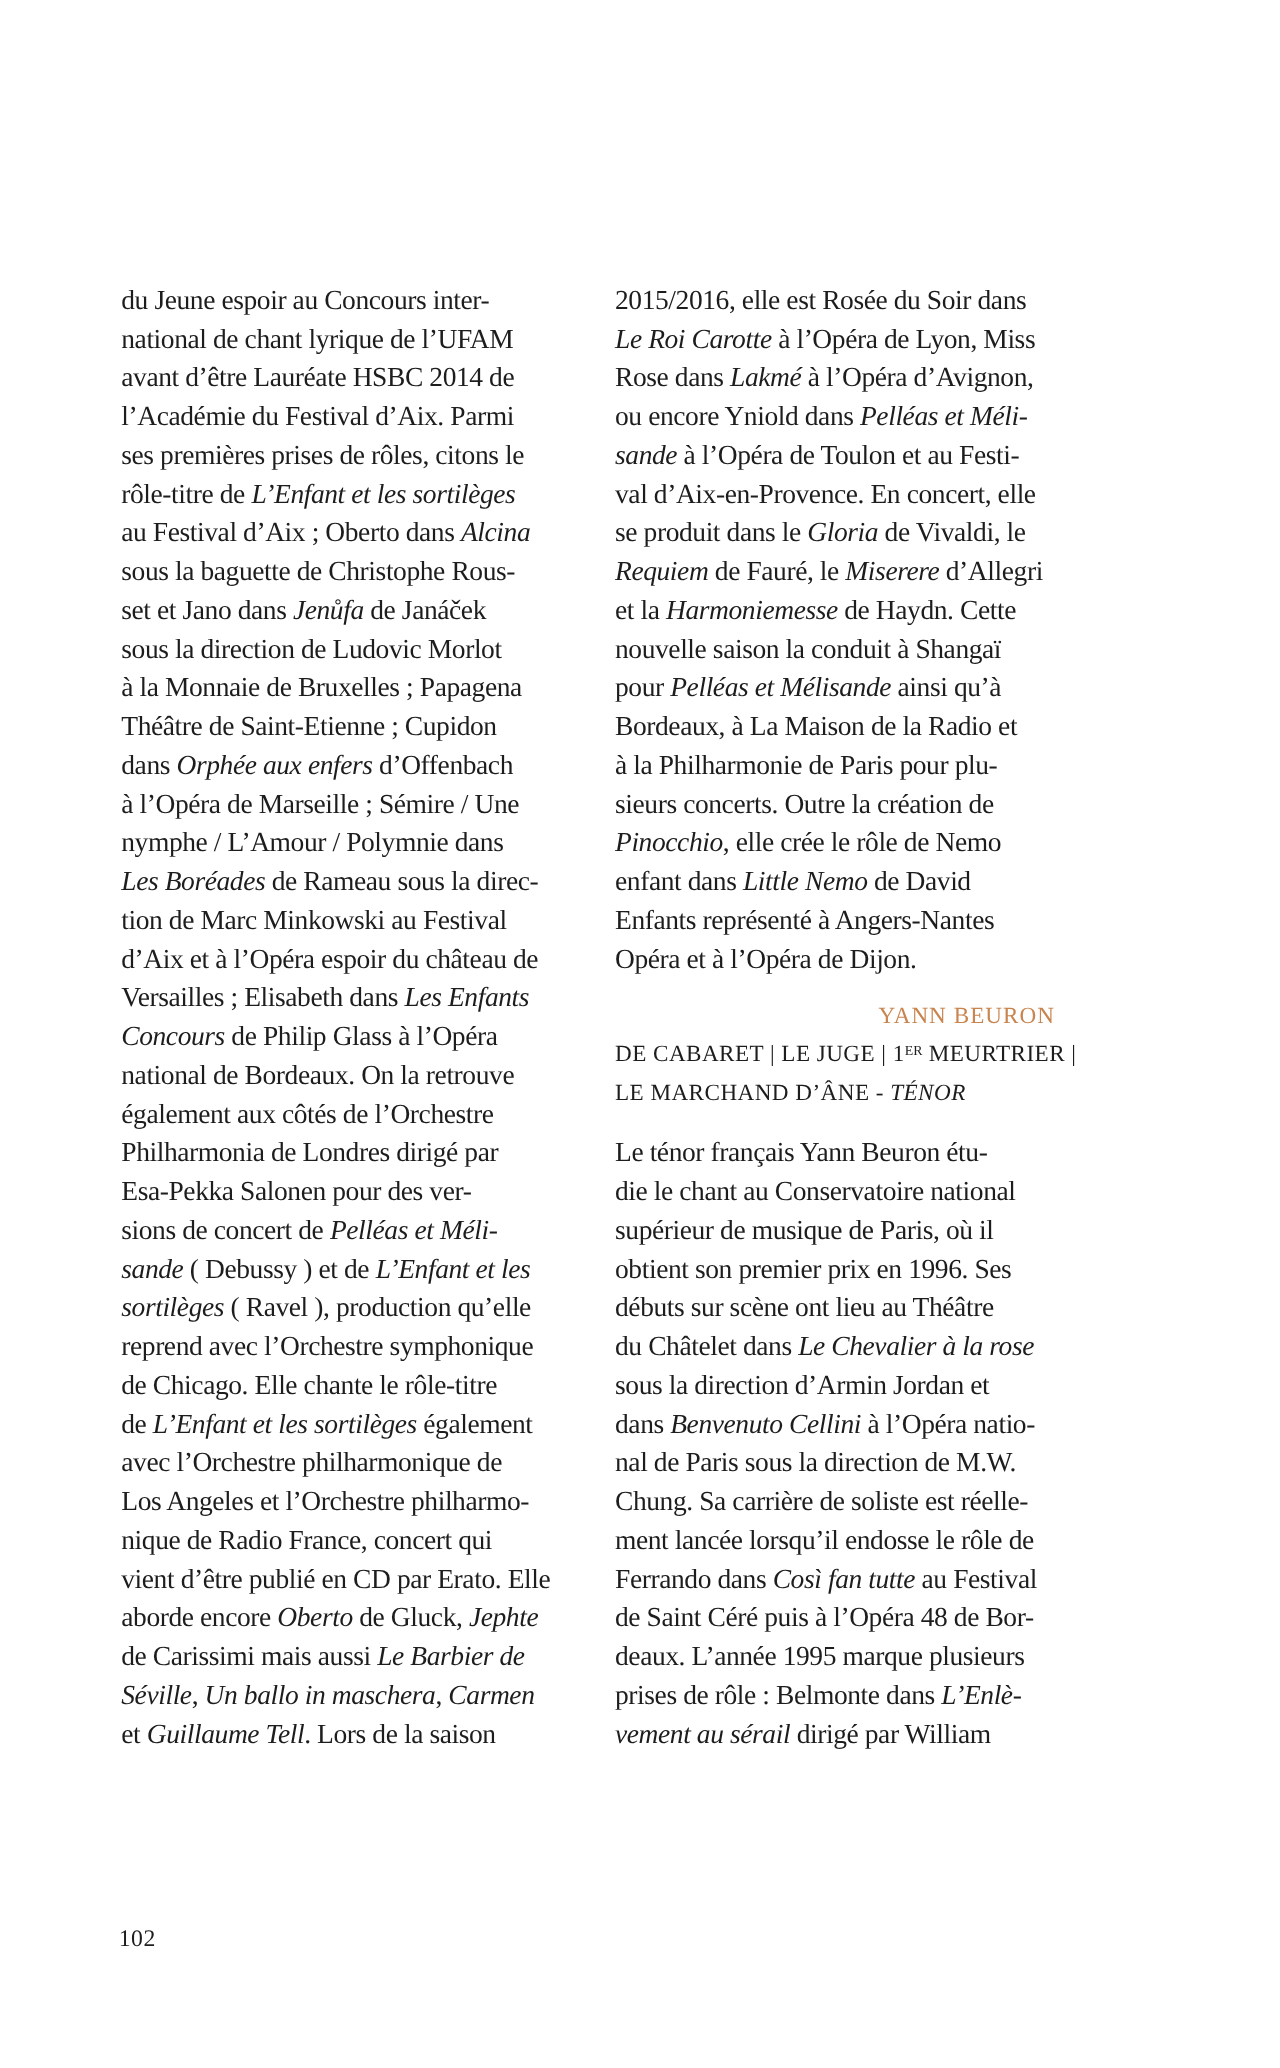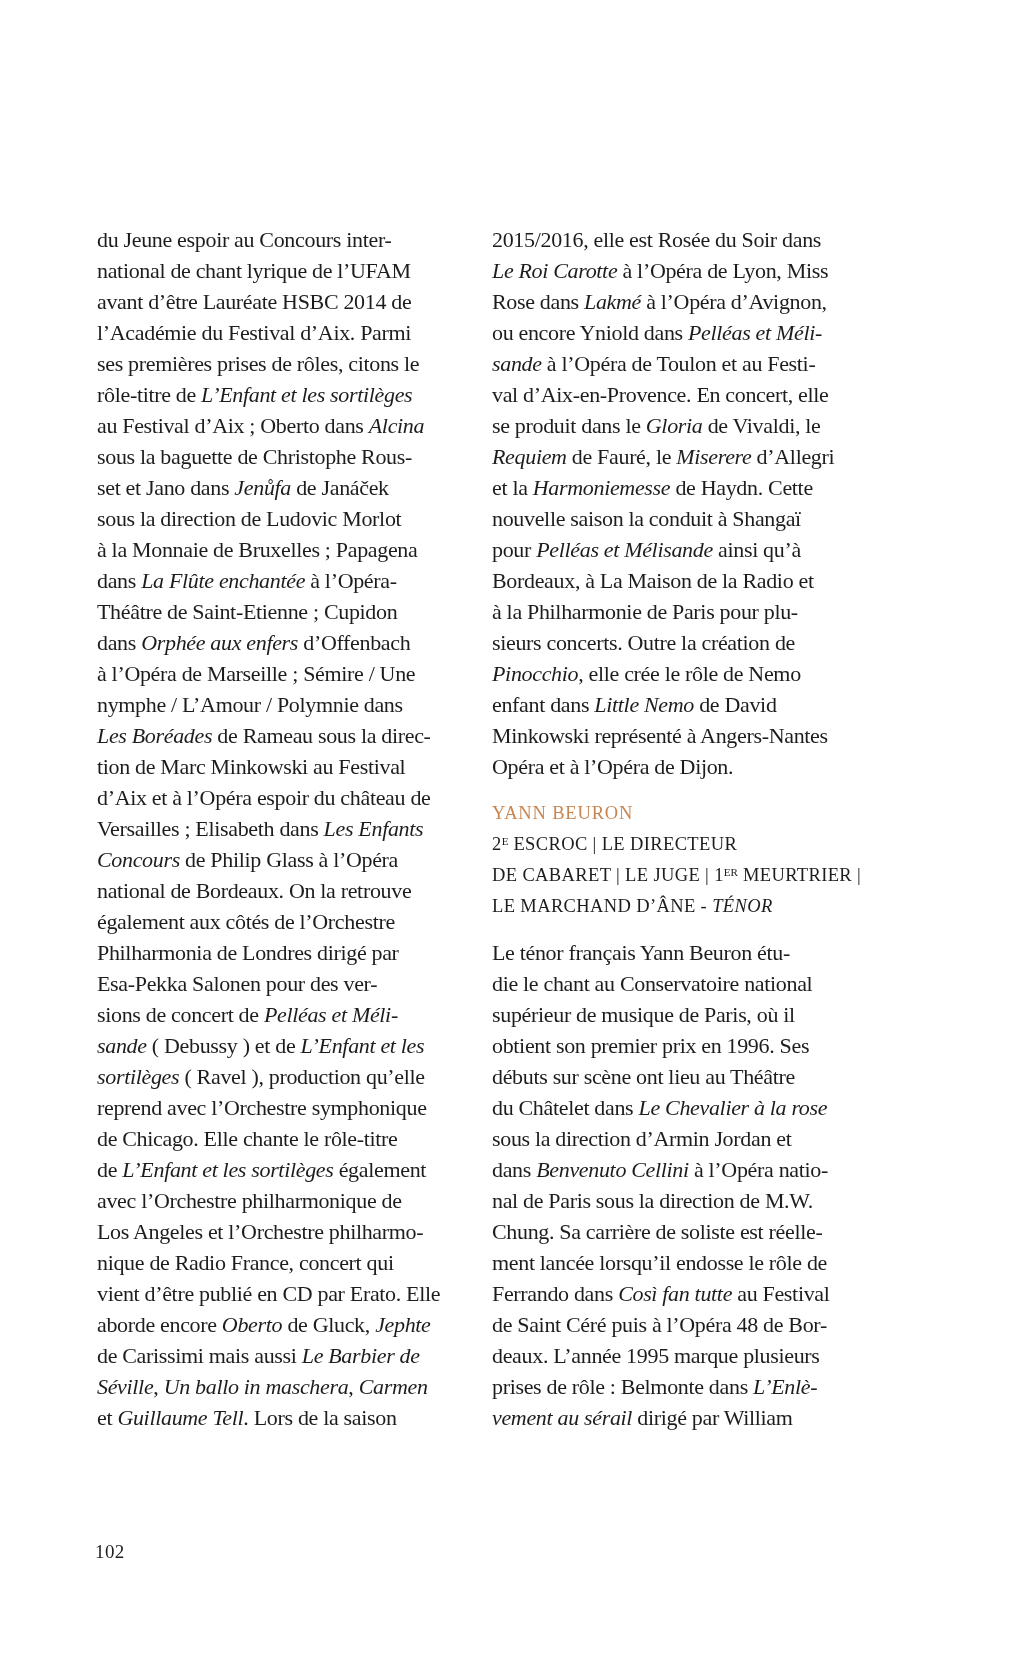--- a/index.html
+++ b/index.html
@@ -27,20 +27,21 @@
     letter-spacing: -0.015em;
     white-space: nowrap;
   }
   .para .line i { font-style: italic; }
   .artist-block { margin-top: 16px; }
   .artist-name {
     font-size: 18.5px;
     line-height: 31px;
     letter-spacing: 0.045em;
     white-space: nowrap;
+    text-align: right;
   }
   .roles .line {
     font-size: 18.5px;
     line-height: 31px;
     letter-spacing: 0.02em;
     white-space: nowrap;
   }
   .roles .line sup {
     font-size: 60%;
     vertical-align: 0.42em;
@@ -69,21 +70,20 @@
         <div class="line">national de chant lyrique de l’UFAM</div>
         <div class="line">avant d’être Lauréate HSBC 2014 de</div>
         <div class="line">l’Académie du Festival d’Aix. Parmi</div>
         <div class="line">ses premières prises de rôles, citons le</div>
         <div class="line">rôle-titre de <i>L’Enfant et les sortilèges</i></div>
         <div class="line">au Festival d’Aix ; Oberto dans <i>Alcina</i></div>
         <div class="line">sous la baguette de Christophe Rous-</div>
         <div class="line">set et Jano dans <i>Jenůfa</i> de Janáček</div>
         <div class="line">sous la direction de Ludovic Morlot</div>
         <div class="line">à la Monnaie de Bruxelles ; Papagena</div>
-        <div class="line">dans <i>La Flûte enchantée</i> à l’Opéra-</div>
         <div class="line">Théâtre de Saint-Etienne ; Cupidon</div>
         <div class="line">dans <i>Orphée aux enfers</i> d’Offenbach</div>
         <div class="line">à l’Opéra de Marseille ; Sémire / Une</div>
         <div class="line">nymphe / L’Amour / Polymnie dans</div>
         <div class="line"><i>Les Boréades</i> de Rameau sous la direc-</div>
         <div class="line">tion de Marc Minkowski au Festival</div>
         <div class="line">d’Aix et à l’Opéra espoir du château de</div>
         <div class="line">Versailles ; Elisabeth dans <i>Les Enfants</i></div>
         <div class="line"><i>Concours</i> de Philip Glass à l’Opéra</div>
         <div class="line">national de Bordeaux. On la retrouve</div>
@@ -118,28 +118,27 @@
         <div class="line">se produit dans le <i>Gloria</i> de Vivaldi, le</div>
         <div class="line"><i>Requiem</i> de Fauré, le <i>Miserere</i> d’Allegri</div>
         <div class="line">et la <i>Harmoniemesse</i> de Haydn. Cette</div>
         <div class="line">nouvelle saison la conduit à Shangaï</div>
         <div class="line">pour <i>Pelléas et Mélisande</i> ainsi qu’à</div>
         <div class="line">Bordeaux, à La Maison de la Radio et</div>
         <div class="line">à la Philharmonie de Paris pour plu-</div>
         <div class="line">sieurs concerts. Outre la création de</div>
         <div class="line"><i>Pinocchio</i>, elle crée le rôle de Nemo</div>
         <div class="line">enfant dans <i>Little Nemo</i> de David</div>
-        <div class="line">Minkowski représenté à Angers-Nantes</div>
+        <div class="line">Enfants représenté à Angers-Nantes</div>
         <div class="line">Opéra et à l’Opéra de Dijon.</div>
       </div>
 
     <div class="artist-block">
       <div class="artist-name" style="color: rgb(201, 133, 79);">YANN BEURON</div>
       <div class="roles">
-          <div class="line">2<sup>E</sup> ESCROC | LE DIRECTEUR</div>
           <div class="line">DE CABARET | LE JUGE | 1<sup>ER</sup> MEURTRIER |</div>
           <div class="line">LE MARCHAND D’ÂNE - <i>TÉNOR</i></div>
         </div>
     </div>
 
     <div class="para para2">
         <div class="line">Le ténor français Yann Beuron étu-</div>
         <div class="line">die le chant au Conservatoire national</div>
         <div class="line">supérieur de musique de Paris, où il</div>
         <div class="line">obtient son premier prix en 1996. Ses</div>

